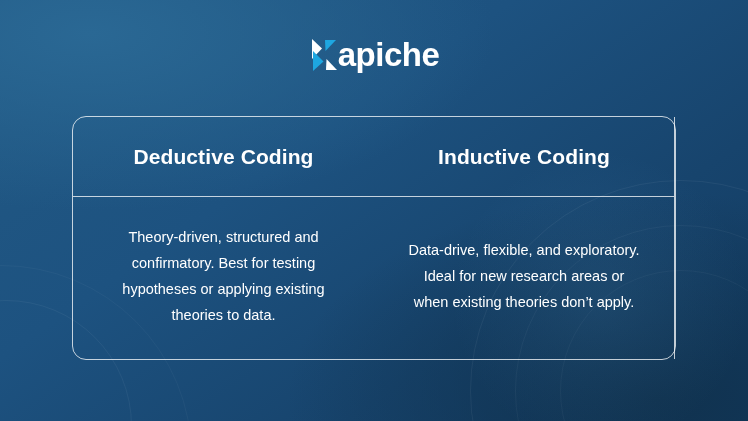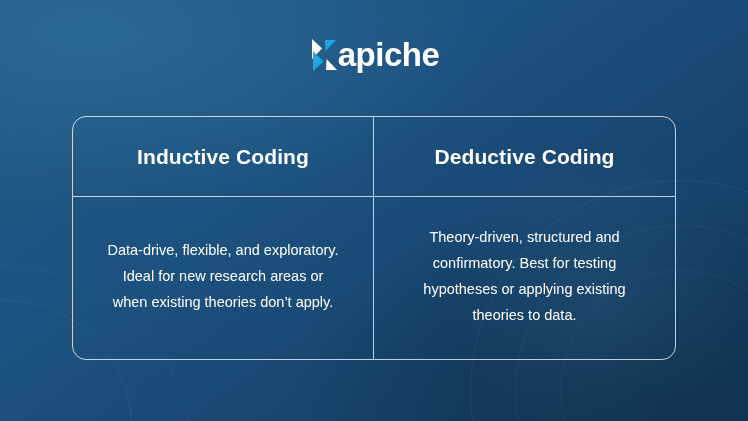--- a/index.html
+++ b/index.html
@@ -141,32 +141,32 @@
         <path d="M4 33 L4 13 L14.5 23.5 Z" fill="#1ea7e1"></path>
         <path d="M16 2 L27 2 L16.5 13 Z" fill="#1ea7e1"></path>
         <path d="M17 32 L28 32 L17.5 21 Z" fill="#ffffff"></path>
       </svg>
     </span>
     <span class="logo-text">apiche</span>
   </div>
 
   <div class="table">
 
+    <div class="col col-right">
+      <div class="cell-head">
+        <span>Deductive Coding</span>
+      </div>
+      <div class="cell-body">
+        <p>Theory-driven, structured and confirmatory. Best for testing hypotheses or applying existing theories to data.</p>
+      </div>
+    </div>
+
     <div class="col col-left">
       <div class="cell-head">
         <span>Inductive Coding</span>
       </div>
       <div class="cell-body">
         <p>Data-drive, flexible, and exploratory. Ideal for new research areas or when existing theories don’t apply.</p>
       </div>
     </div>
 
-    <div class="col col-right">
-      <div class="cell-head">
-        <span>Deductive Coding</span>
-      </div>
-      <div class="cell-body">
-        <p>Theory-driven, structured and confirmatory. Best for testing hypotheses or applying existing theories to data.</p>
-      </div>
-    </div>
-
   </div>
 </div>
 
 </body></html>

